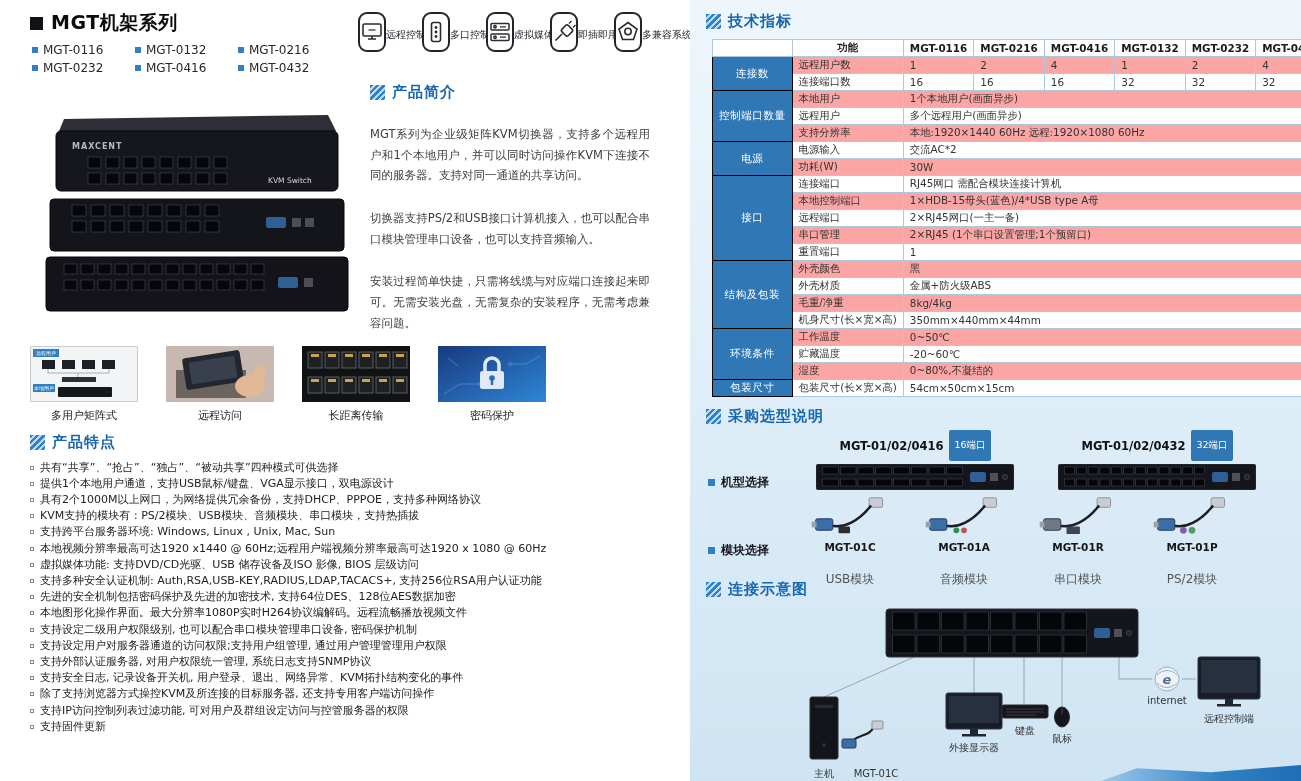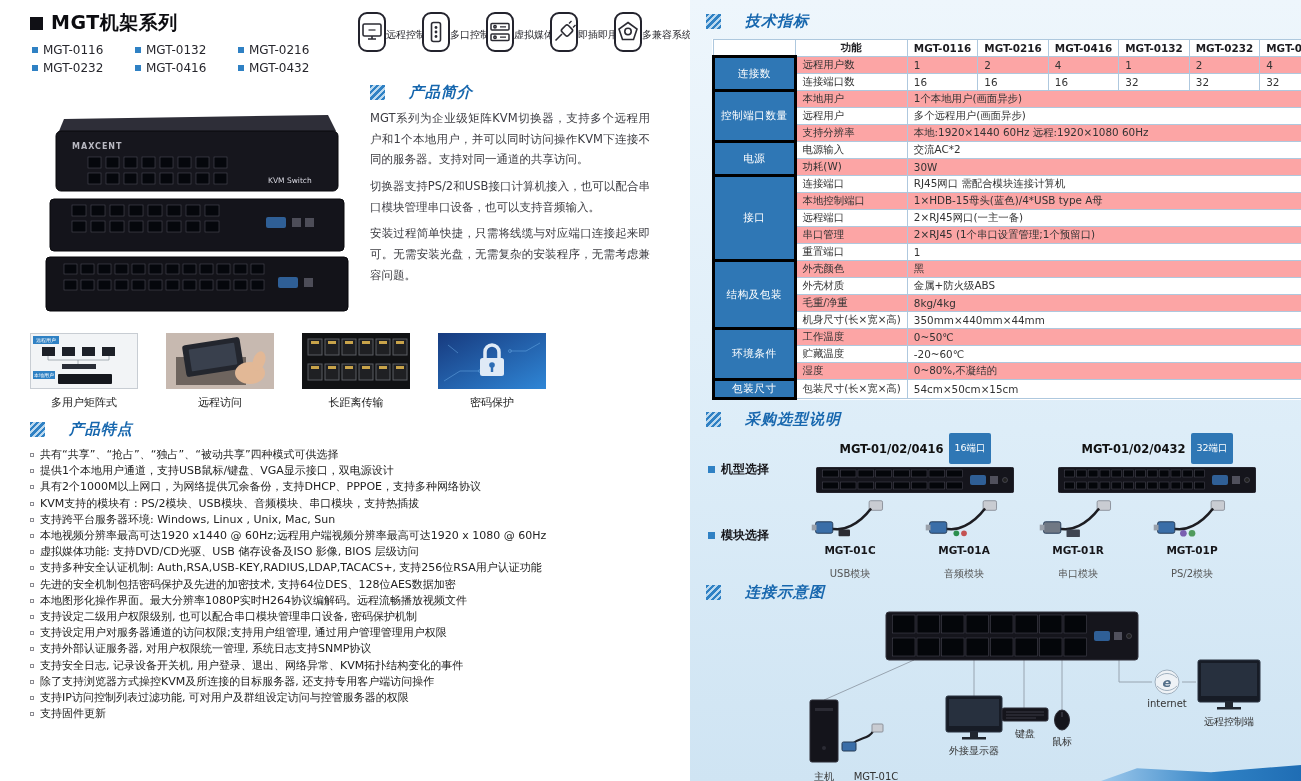--- a/index.html
+++ b/index.html
@@ -16,66 +16,66 @@
   .title-row h1{font-size:19px;color:#0c0c10;font-weight:bold;letter-spacing:.5px;}
   .models{width:316px;display:flex;flex-wrap:wrap;margin-top:7px;margin-left:2px;}
   .model{width:103px;display:flex;align-items:center;gap:5px;font-size:12px;color:#26262c;margin-bottom:4px;}
   .sq-b{width:6px;height:6px;background:#2f81c4;display:inline-block;flex:0 0 auto;}
   .badges{display:flex;gap:16px;margin-left:10px;margin-top:2px;}
   .badge{display:flex;flex-direction:row;align-items:center;width:48px;}
   .badge-box{width:40px;height:40px;border:2.4px solid #23232d;border-radius:9px;display:flex;align-items:center;justify-content:center;background:#fff;}
   .badge-label{font-size:10px;color:#26262c;margin-top:6px;white-space:nowrap;}
 
   
-  .sec-head{display:flex;align-items:center;gap:24px;font-style:italic;}
+  .sec-head{display:flex;align-items:center;gap:7px;}
   .hatch-icon{width:15px;height:15px;background:repeating-linear-gradient(135deg,#2f81c4 0 2.5px,#bcd9ef 2.5px 4.5px);flex:0 0 auto;}
   .sec-title{font-size:15px;font-weight:bold;color:#1767ae;letter-spacing:1px;}
 
   
   .intro-row{display:flex;margin-top:2px;}
   .product-image{width:332px;height:240px;flex:0 0 auto;}
   .intro{margin-left:8px;width:300px;padding-top:2px;}
-  .intro-p{font-size:11.5px;line-height:1.8;color:#3c3c42;text-align:justify;margin-top:6px;}
+  .intro-p{font-size:11.5px;line-height:1.8;color:#3c3c42;text-align:justify;margin-top:22px;}
 
   
   .thumbs{display:flex;gap:28px;margin-top:12px;}
   .thumb{width:108px;display:flex;flex-direction:column;align-items:center;}
   .thumb-caption{font-size:11px;color:#222;margin-top:6px;white-space:nowrap;}
 
   
   .features{margin-top:10px;}
   .feature-list{list-style:none;margin-top:8px;}
   .feature-item{display:flex;align-items:flex-start;gap:6px;font-size:11px;color:#222;line-height:16.2px;white-space:nowrap;overflow:hidden;}
   .bullet-sq{width:4px;height:4px;border:1px solid #8a8a90;margin-top:6px;display:inline-block;flex:0 0 auto;}
 
   
   .specs-table{border-collapse:collapse;margin:8px 0 0 6px;background:#fff;border:1px solid #9fbcd6;}
   .specs-table td,.specs-table th{border:1px solid #aec8de;font-size:10.4px;padding:1px 6px;color:#333;height:13px;white-space:nowrap;}
   .specs-table th{font-weight:bold;color:#1b1b1f;text-align:center;background:#fff;}
   .specs-table th:nth-child(2){width:106px;}
   .specs-table th:nth-child(n+3){width:57px;}
   td.corner{background:#fff;width:86px;}
-  td.cat{background:#2f77b5;color:#fff;text-align:center;font-size:10.6px;border:3px solid #000000;width:86px;letter-spacing:.5px;}
+  td.cat{background:#2f77b5;color:#fff;text-align:center;font-size:10.6px;border:1px solid #000000;width:86px;letter-spacing:.5px;}
   td.lab{width:106px;}
   tr.alt td{background:#fca5a5;}
   tr.alt td.cat{background:#2f77b5;}
 
   
   .sel-wrap{position:relative;height:150px;margin-top:4px;}
   .sel-label{position:absolute;left:2px;display:flex;align-items:center;gap:6px;font-size:12px;font-weight:bold;color:#16161a;}
   .sel-label .sq-b{width:7px;height:7px;}
   .devices{position:absolute;left:110px;top:0;display:flex;gap:44px;}
   .device{display:flex;flex-direction:column;align-items:center;}
   .device-head{display:flex;align-items:center;gap:6px;margin-bottom:3px;}
   .device-name{font-size:11.5px;font-weight:bold;color:#111;}
   .device-badge{font-size:9.5px;background:#2f77b5;color:#fff;padding:9px 5px;border-radius:2px;}
   .modules{position:absolute;left:98px;top:62px;display:flex;gap:22px;}
   .module{width:92px;display:flex;flex-direction:column;align-items:center;}
   .module-name{font-size:10.5px;font-weight:bold;color:#16161a;margin-top:1px;}
-  .module-desc{font-size:10px;color:#555;margin-top:11px;}
+  .module-desc{font-size:12px;color:#555;margin-top:18px;}
 
   .diagram{margin-top:2px;margin-left:18px;}
 
   .corner-accent{position:absolute;right:0;bottom:0;width:200px;height:16px;
     background:linear-gradient(90deg,#9ec9ec 0%,#2f81c4 60%,#1f6db4 100%);
     clip-path:polygon(0 100%,18% 20%,55% 45%,100% 0,100% 100%);}
   .mt6{margin-top:6px;} .mt10{margin-top:10px;}
 </style>
 </head>
 <body>
@@ -536,25 +536,25 @@
             <td class="val" colspan="6">54cm×50cm×15cm</td>
           </tr>
         </tbody>
       </table>
 
     <div class="sec-head mt10">
       <span class="hatch-icon"></span>
       <span class="sec-title">采购选型说明</span>
     </div>
     <div class="sel-wrap">
-      <div class="sel-label" style="top:28px">
+      <div class="sel-label" style="top:44px">
         <span class="sq-b"></span>
         <span>机型选择</span>
       </div>
-      <div class="sel-label" style="top:94px">
+      <div class="sel-label" style="top:112px">
         <span class="sq-b"></span>
         <span>模块选择</span>
       </div>
       <div class="devices">
           <div class="device">
             <div class="device-head">
               <span class="device-name">MGT-01/02/0416</span>
               <span class="device-badge">16端口</span>
             </div>
             <div class="device-img"><svg width="198" height="26" viewBox="0 0 198 26">

